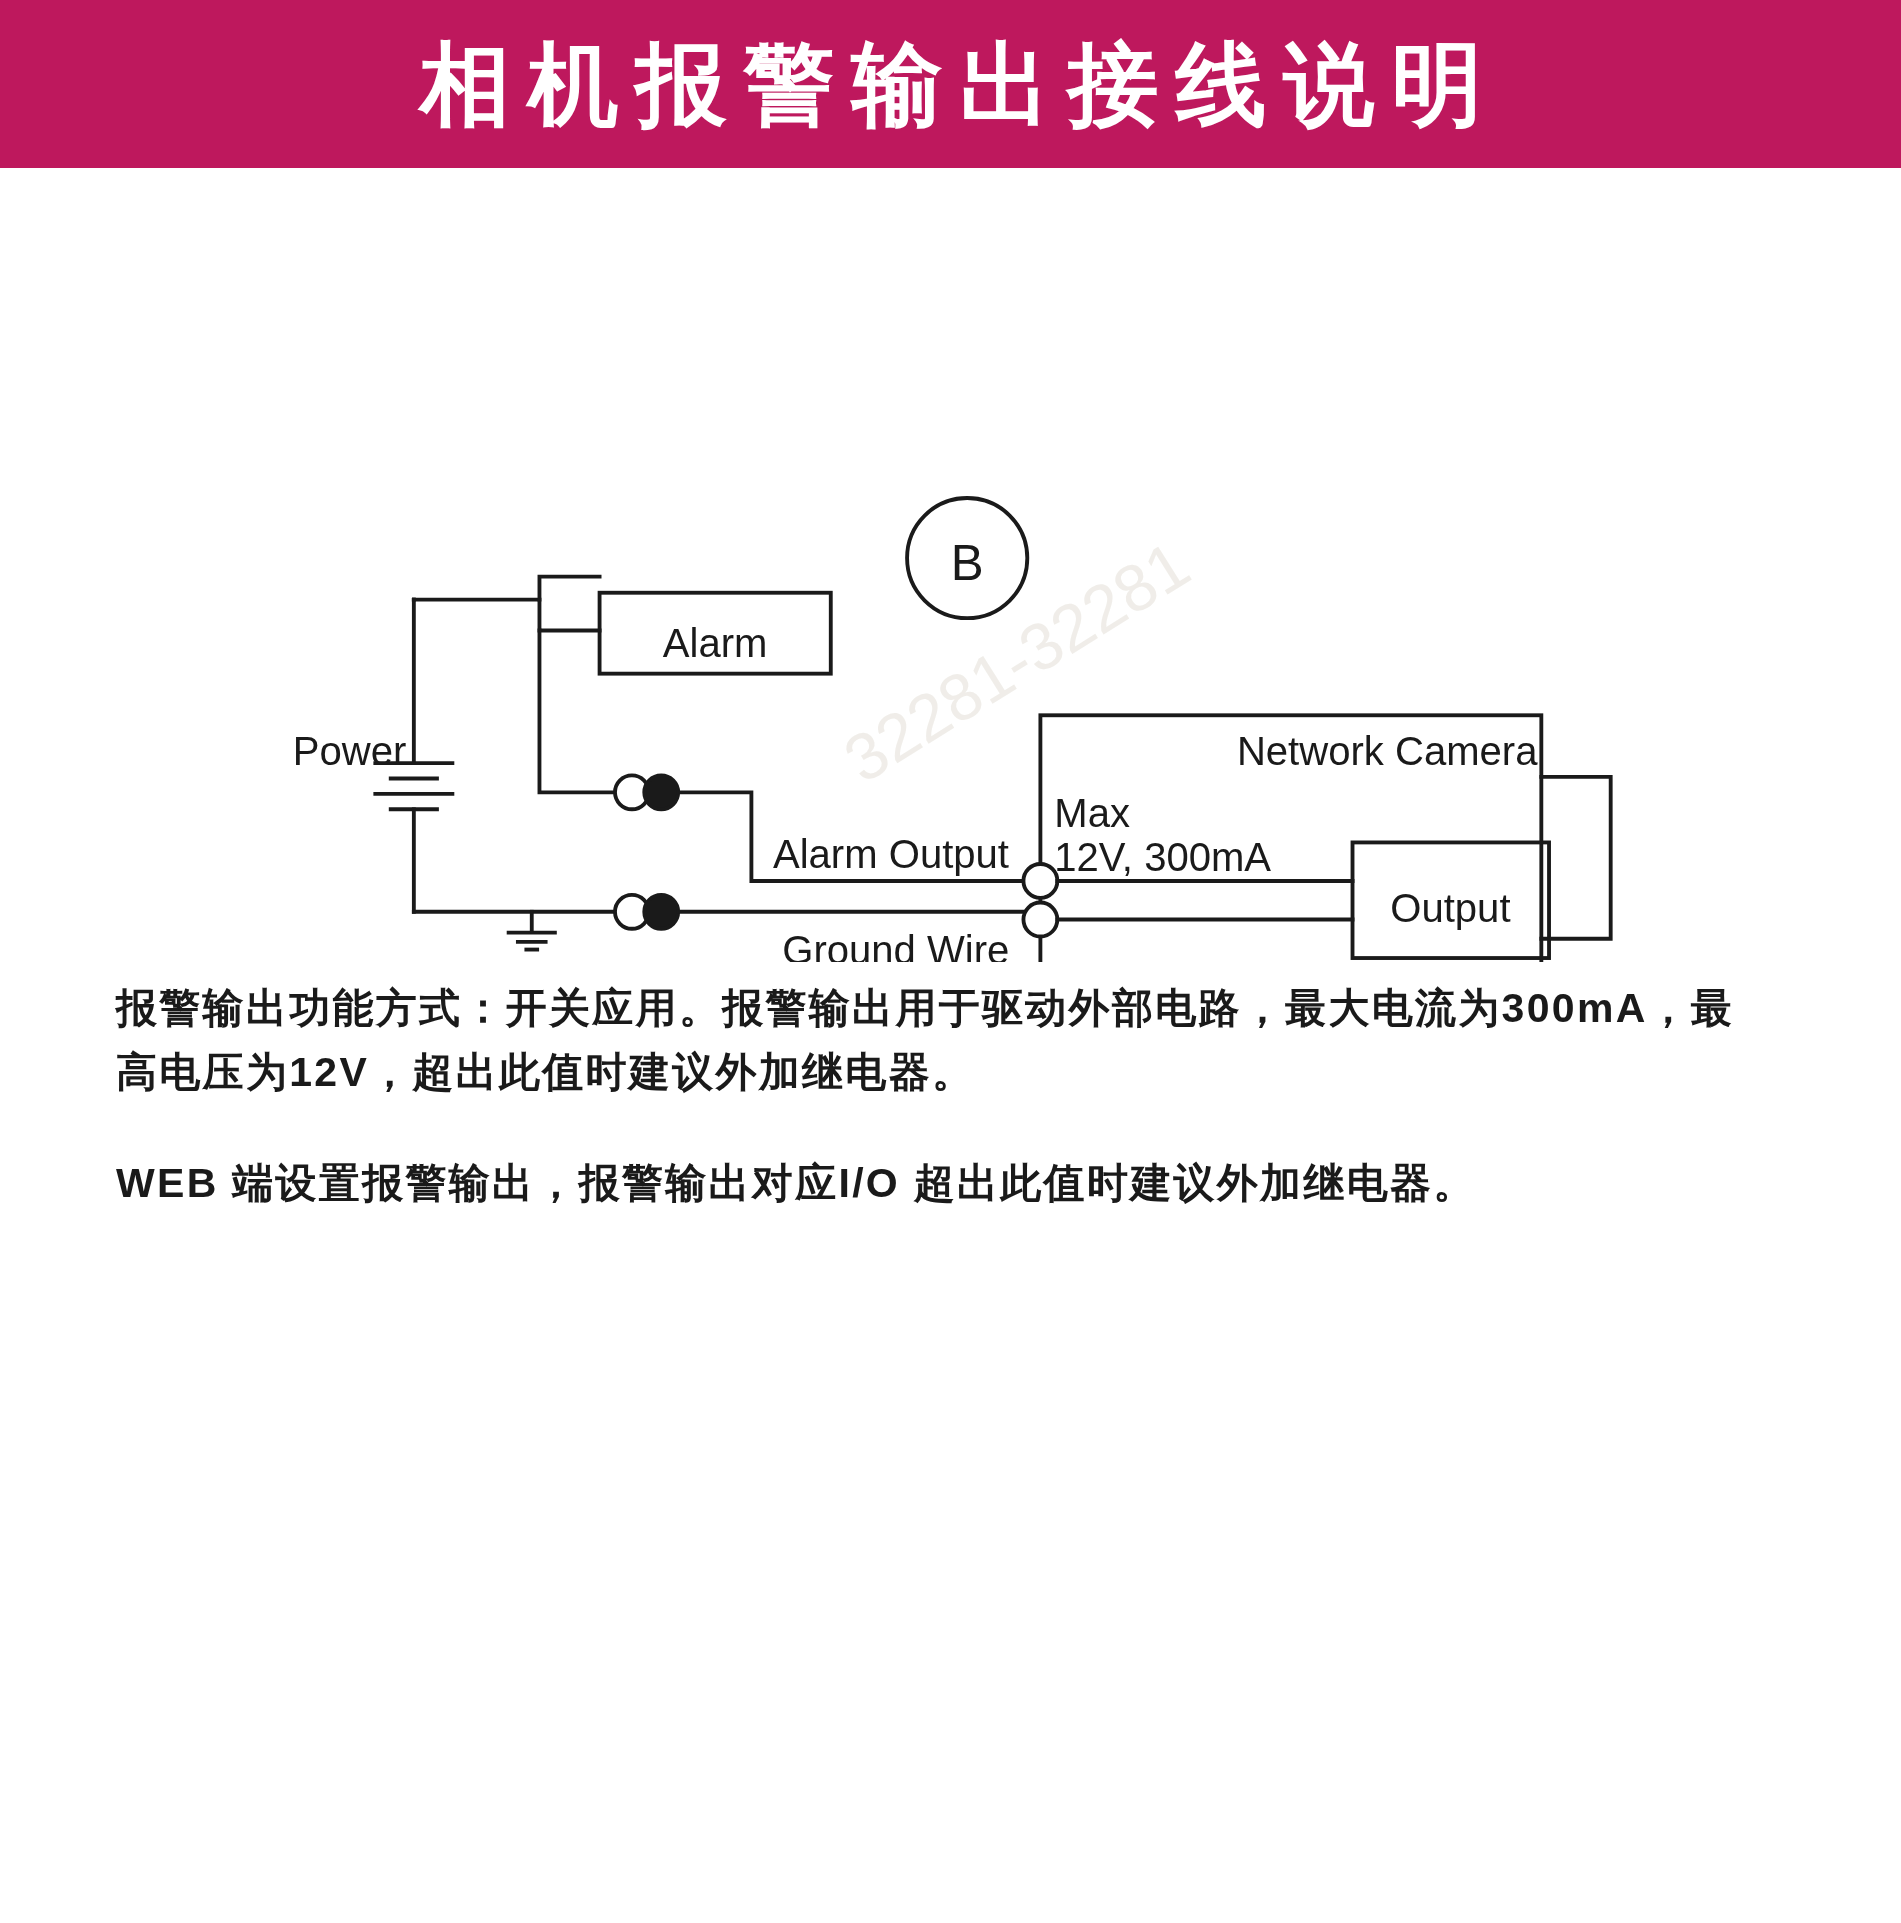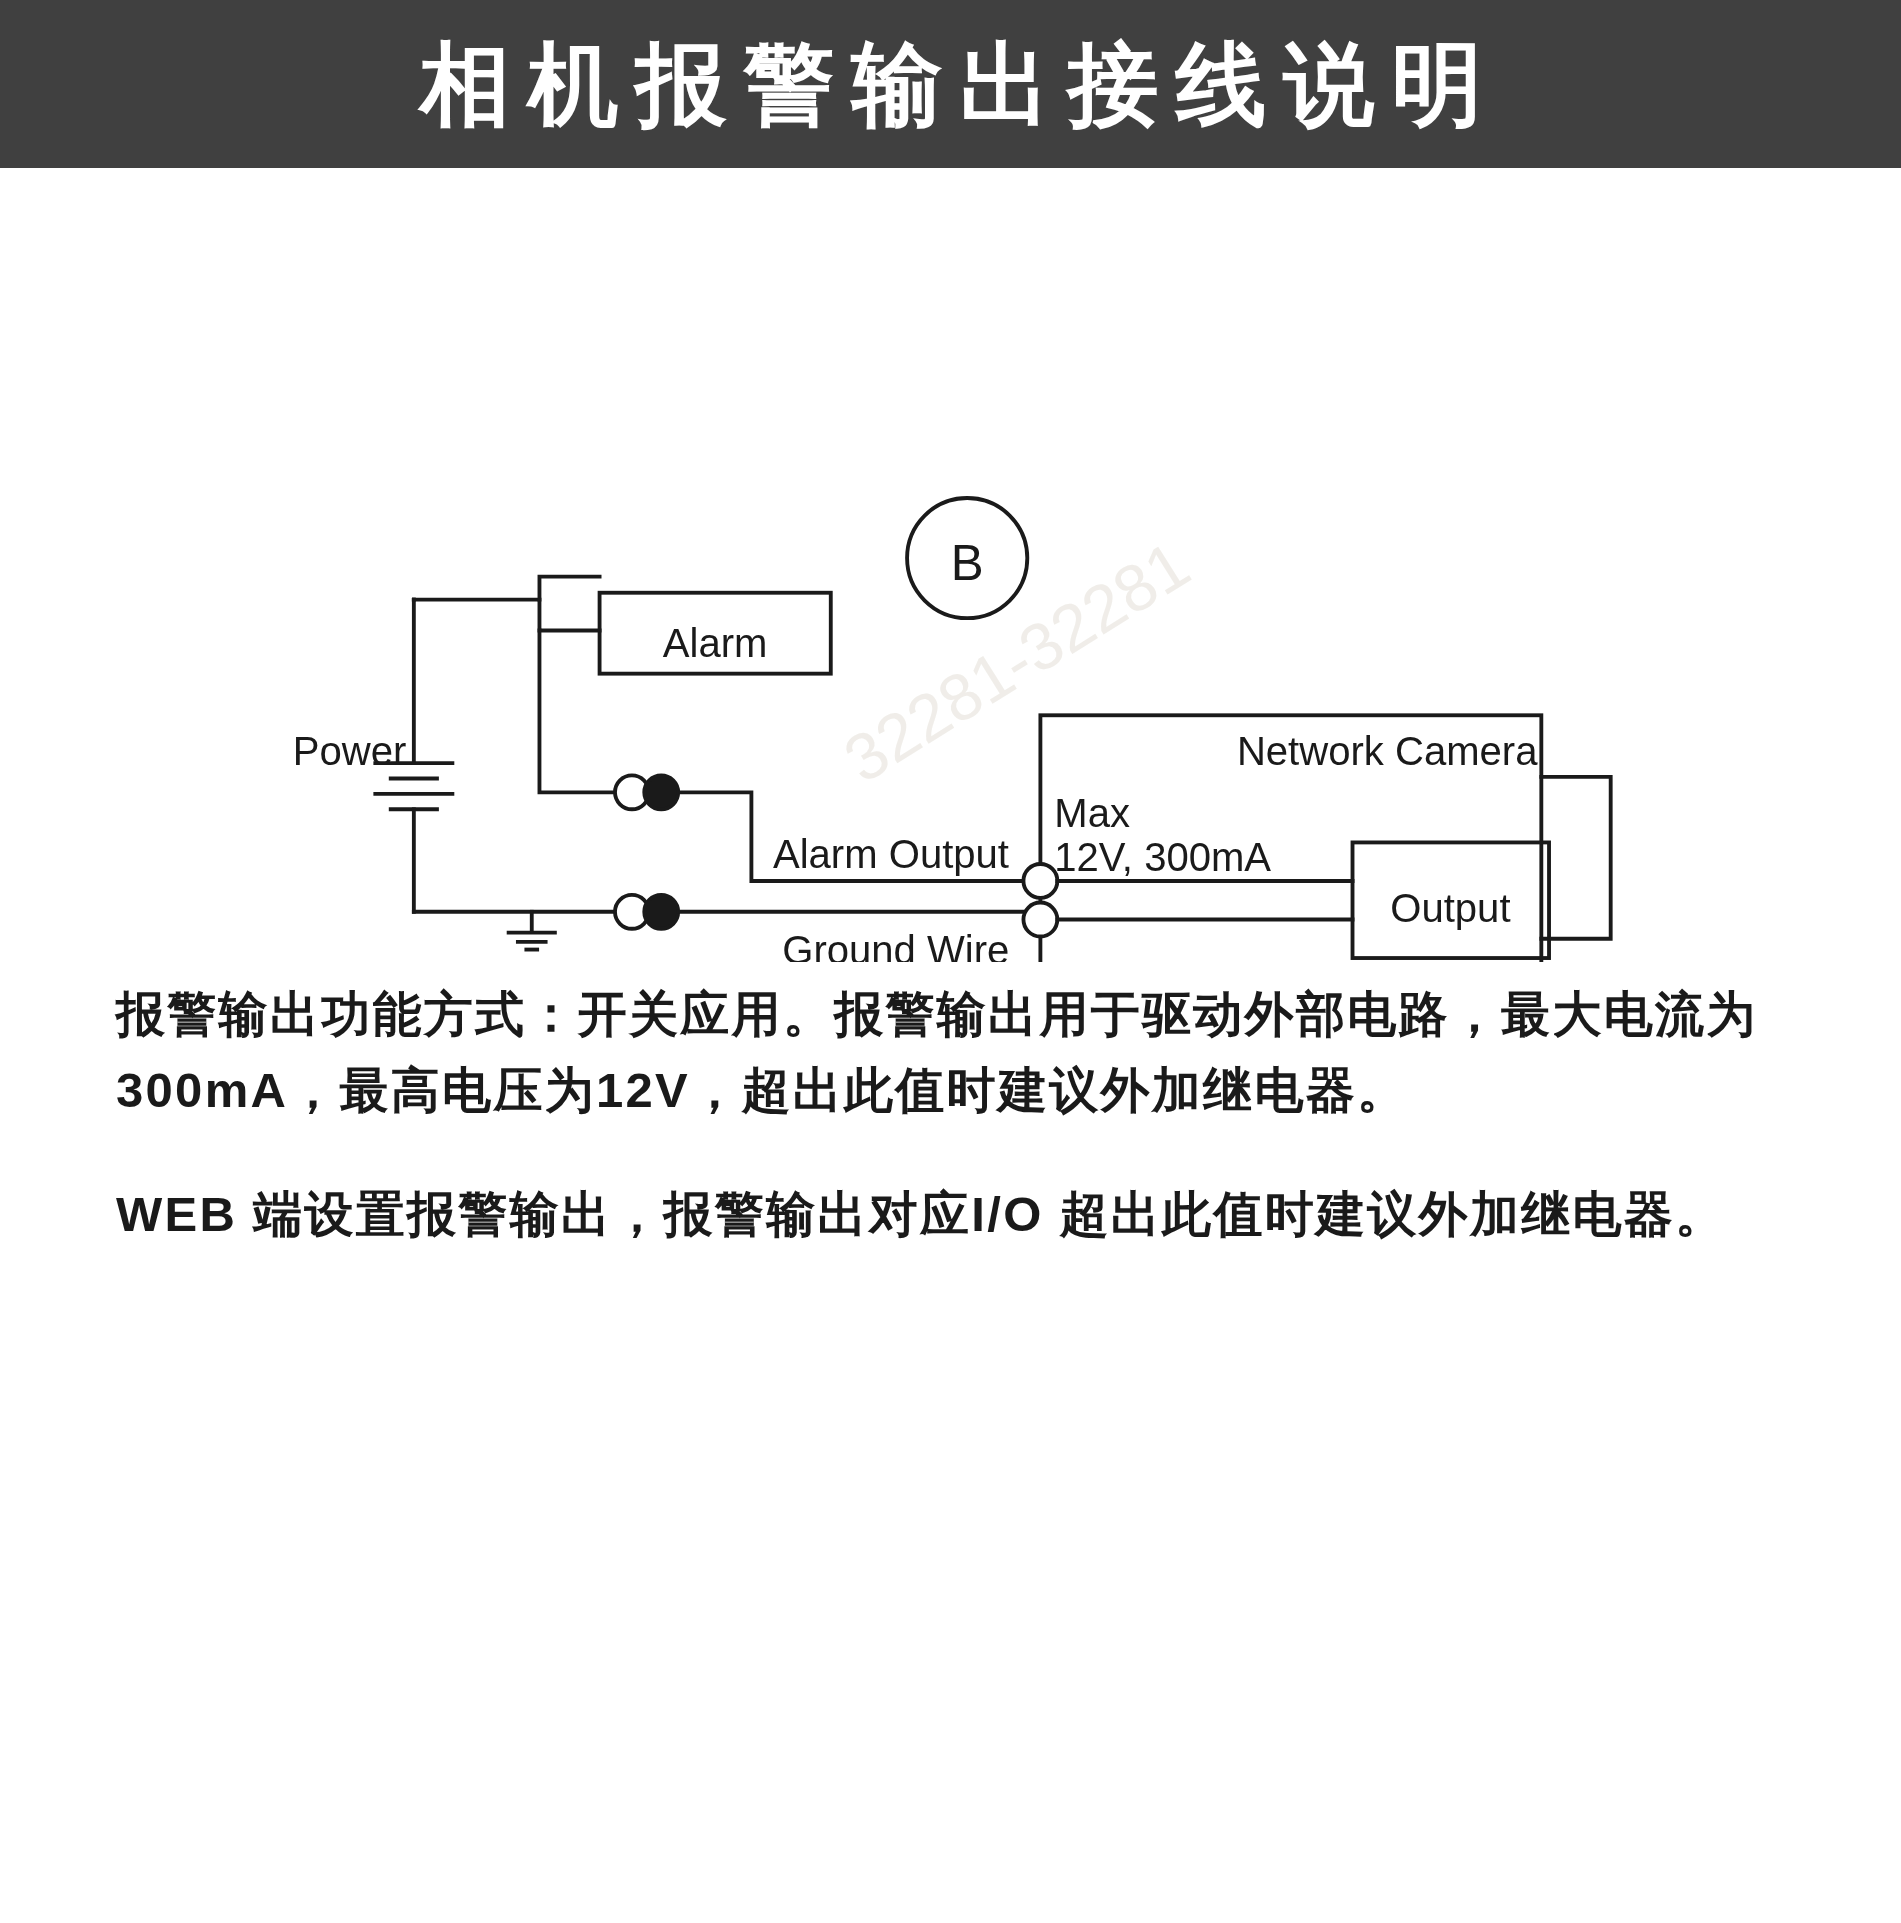--- a/index.html
+++ b/index.html
@@ -12,21 +12,21 @@
     height: 1923px;
     font-family: "Liberation Sans", sans-serif;
     overflow: hidden;
     position: relative;
   }
 
   
   .banner {
     width: 100%;
     height: 168px;
-    background: #404040;
+    background: #be185d;
     display: flex;
     align-items: center;
     justify-content: center;
     box-sizing: border-box;
   }
   .banner-title {
     color: #ffffff;
     font-family: "Liberation Sans", sans-serif;
     font-weight: bold;
     font-size: 91px;
@@ -49,21 +49,21 @@
   }
 
   
   .content {
     padding: 15.4px 116px 0 116px;
     box-sizing: border-box;
   }
   .para {
     font-family: "Liberation Sans", sans-serif;
     font-weight: bold;
-    font-size: 49px;
+    font-size: 41px;
     line-height: 1.55;
     color: #1a1a1a;
     letter-spacing: 2.3px;
     margin: 0 0 48px 0;
     max-width: 1657px;
   }
   .para:last-child { margin-bottom: 0; }
 </style>
 </head>
 <body>

